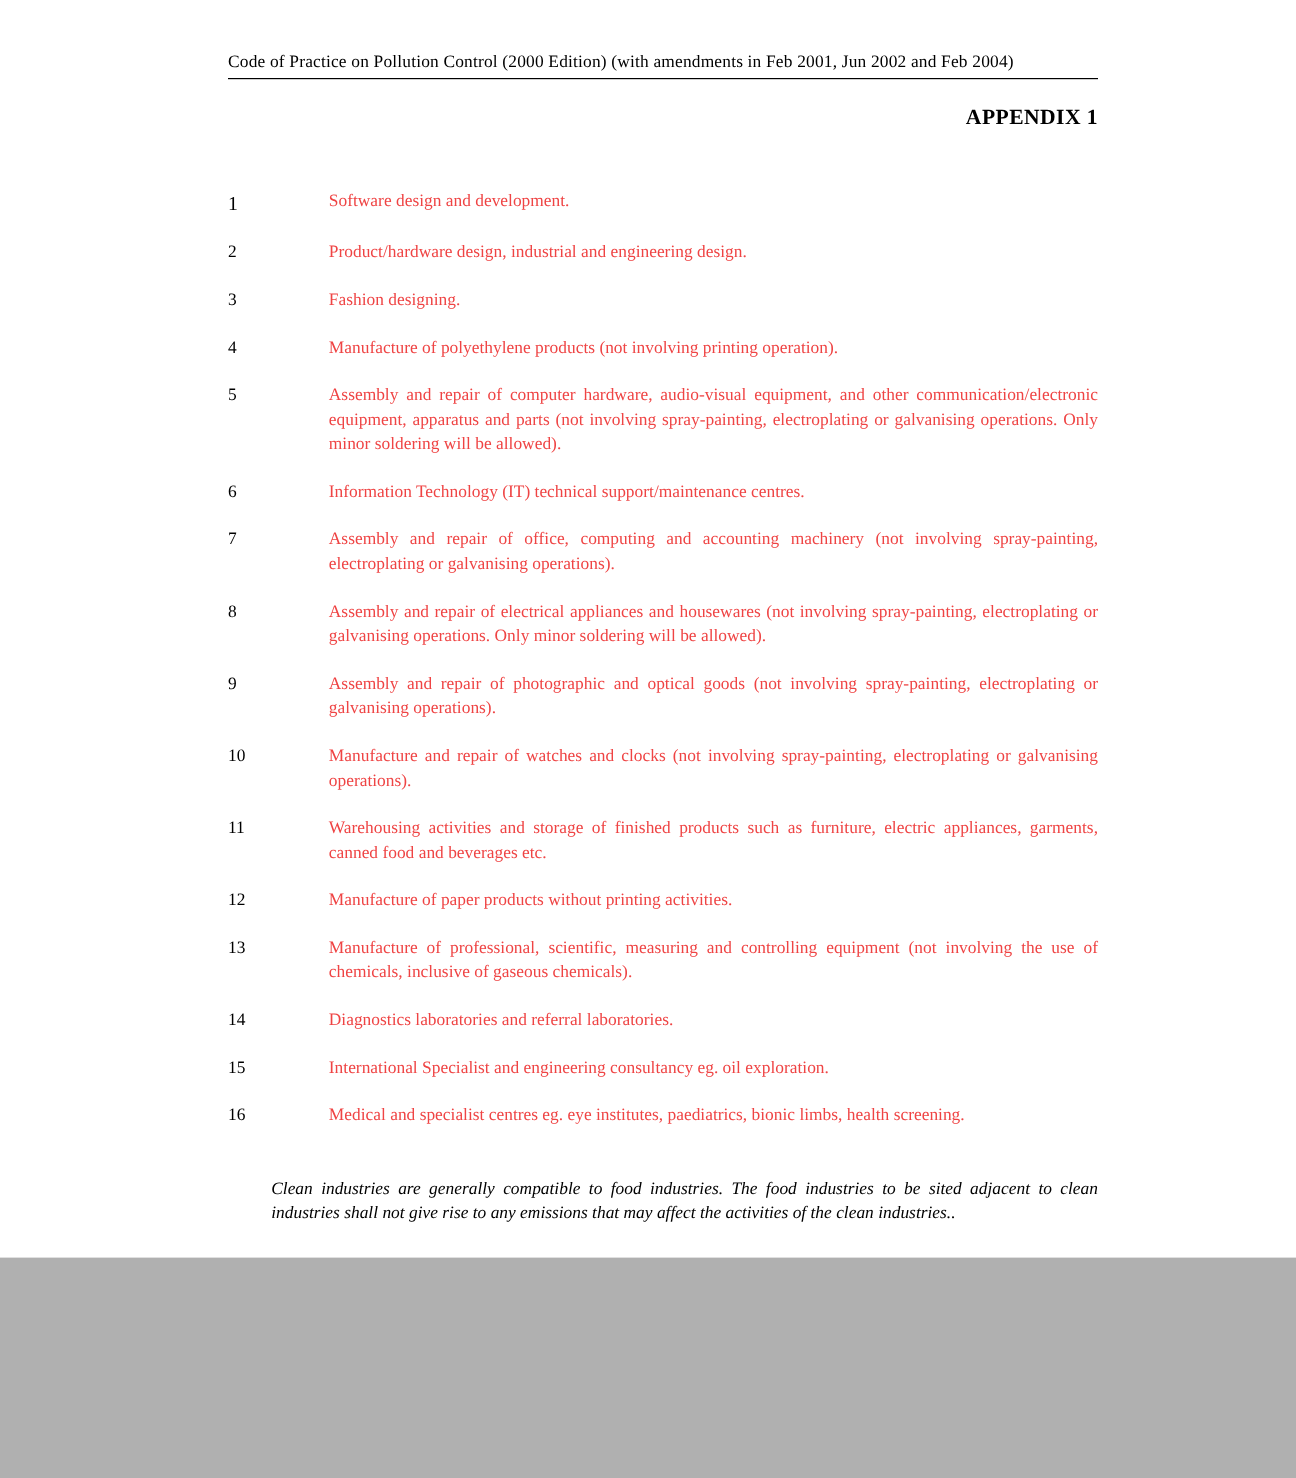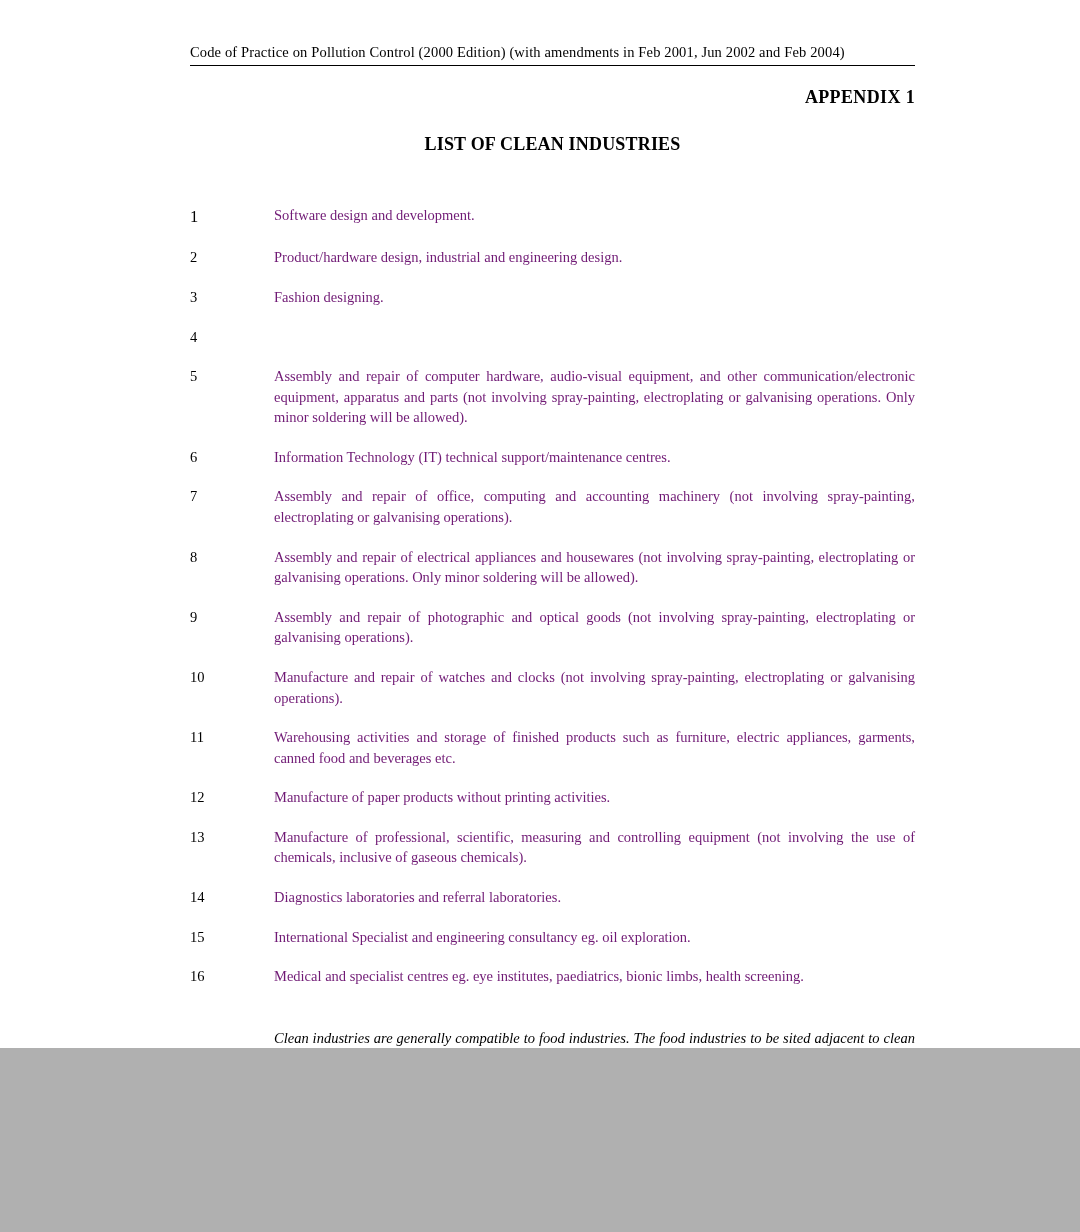--- a/index.html
+++ b/index.html
@@ -66,63 +66,63 @@
     color: #000;
   }
   .item-num.first {
     font-size: 16.5px;
   }
   .item-text {
     flex: 1;
     font-size: 14.5px;
     line-height: 1.42;
     text-align: justify;
-    color: #701a75;
+    color: #ef4444;
   }
   .note {
     margin-top: 41px;
-    margin-left: 84px;
+    margin-left: 36px;
     font-size: 14.5px;
     line-height: 1.42;
     font-style: italic;
     text-align: justify;
     color: #000;
   }
 </style>
 </head>
 <body>
 
 <div class="page">
   <div class="page-inner">
 
     <div class="doc-header">Code of Practice on Pollution Control (2000 Edition) (with amendments in Feb 2001, Jun 2002 and Feb 2004)</div>
 
     <div class="appendix-title">APPENDIX 1</div>
 
-    <div class="list-title">LIST OF CLEAN INDUSTRIES</div>
 
     <div class="items">
 
       <div class="item">
         <div class="item-num first">1</div>
         <div class="item-text">Software design and development.</div>
       </div>
 
       <div class="item">
         <div class="item-num">2</div>
         <div class="item-text">Product/hardware design, industrial and engineering design.</div>
       </div>
 
       <div class="item">
         <div class="item-num">3</div>
         <div class="item-text">Fashion designing.</div>
       </div>
 
       <div class="item">
         <div class="item-num">4</div>
+        <div class="item-text">Manufacture of polyethylene products (not involving printing operation).</div>
       </div>
 
       <div class="item">
         <div class="item-num">5</div>
         <div class="item-text">Assembly and repair of computer hardware, audio-visual equipment, and other communication/electronic equipment, apparatus and parts (not involving spray-painting, electroplating or galvanising operations. Only minor soldering will be allowed).</div>
       </div>
 
       <div class="item">
         <div class="item-num">6</div>
         <div class="item-text">Information Technology (IT) technical support/maintenance centres.</div>

